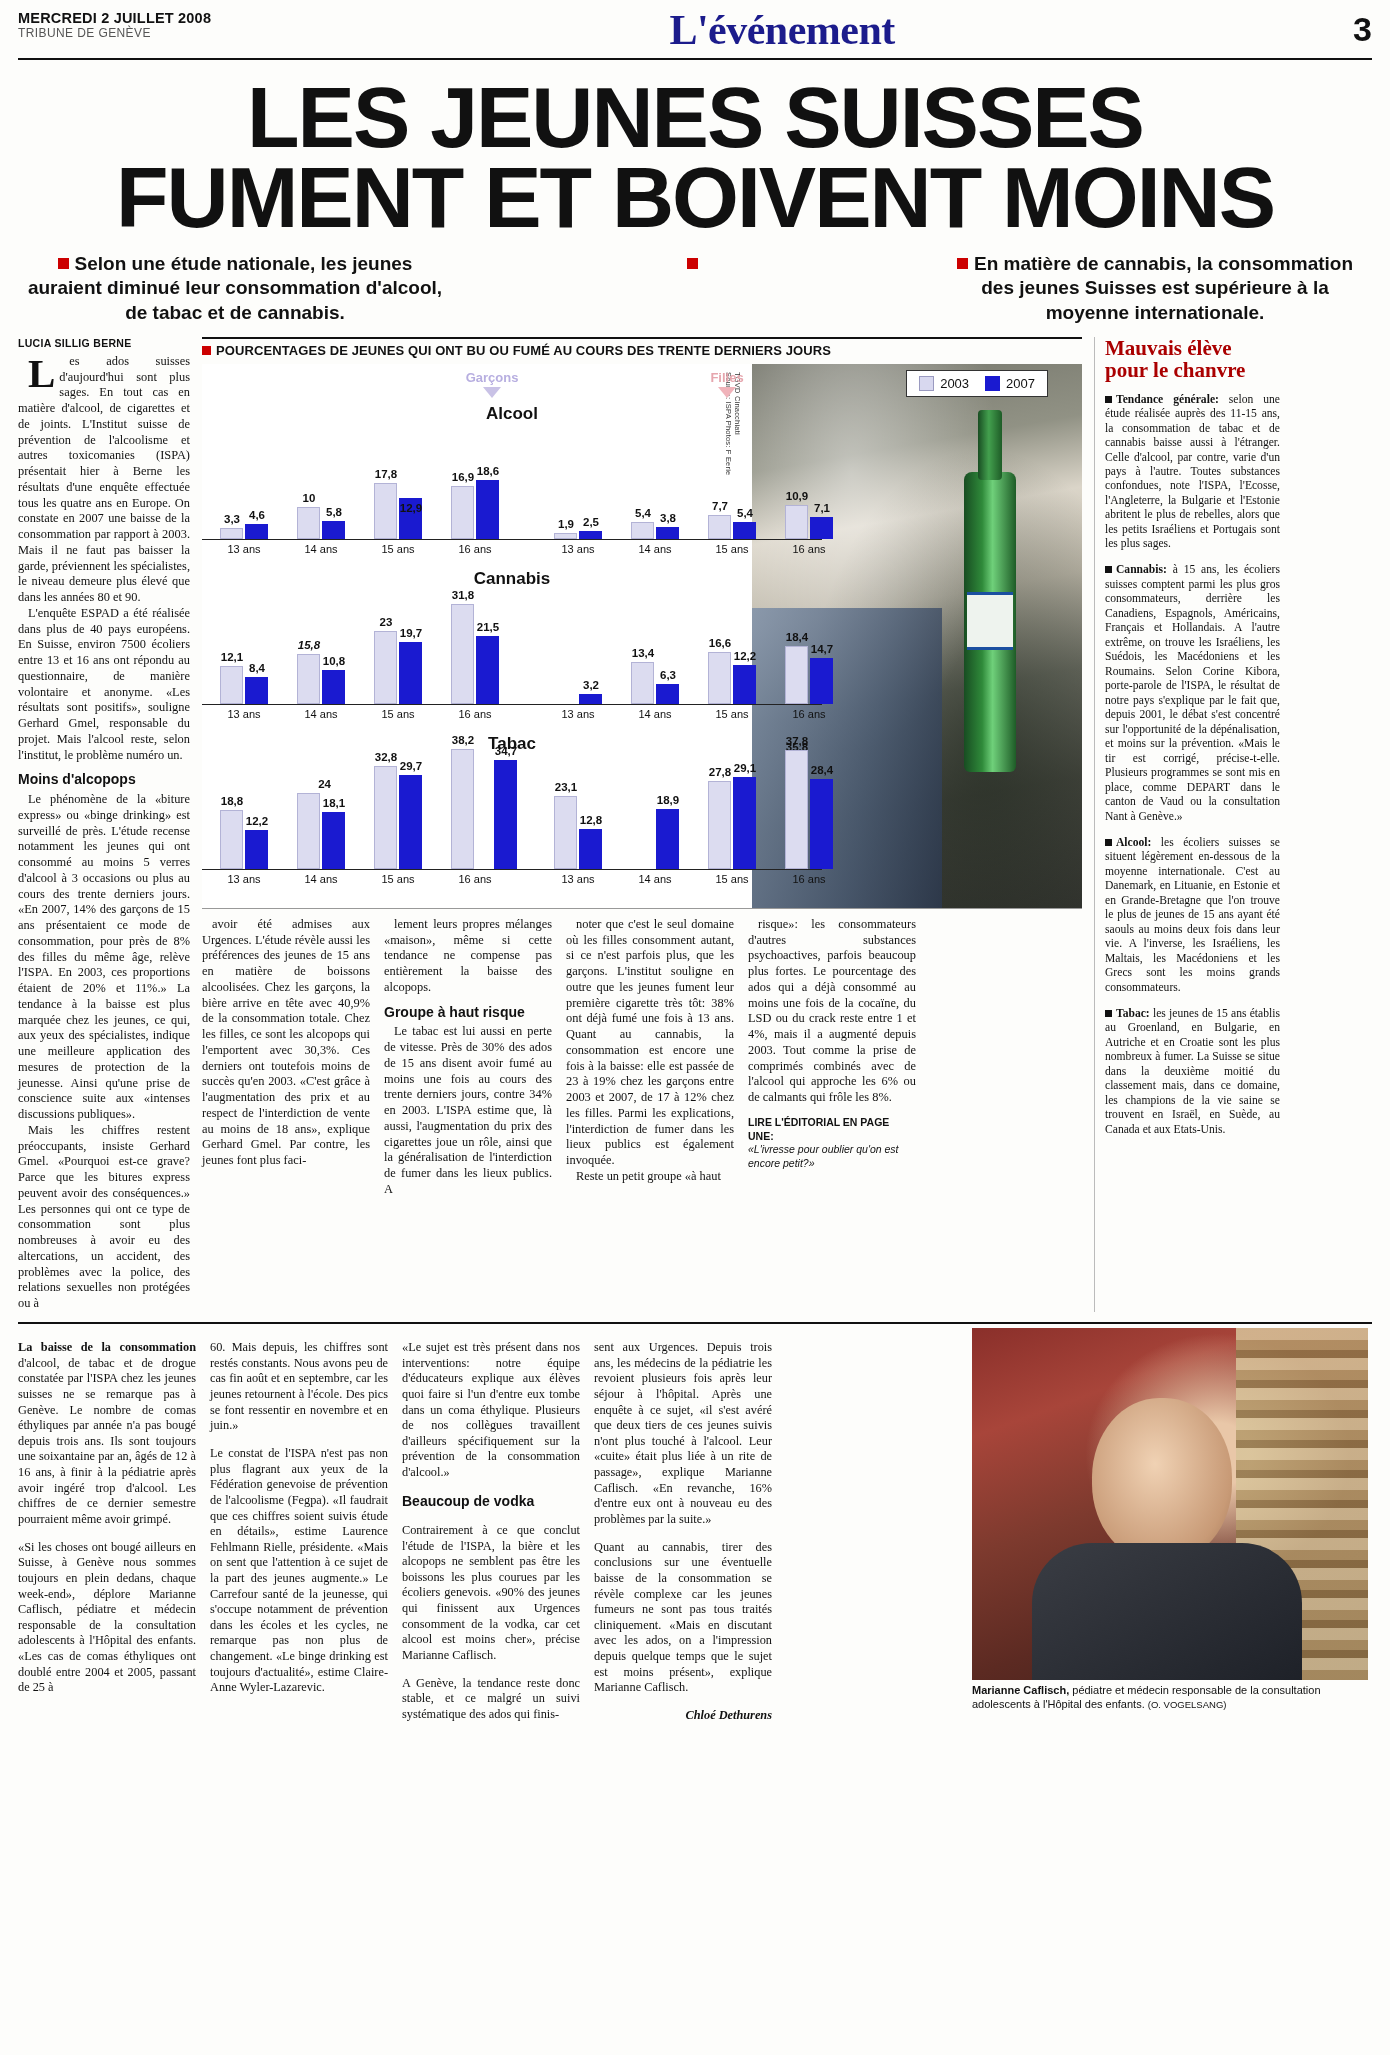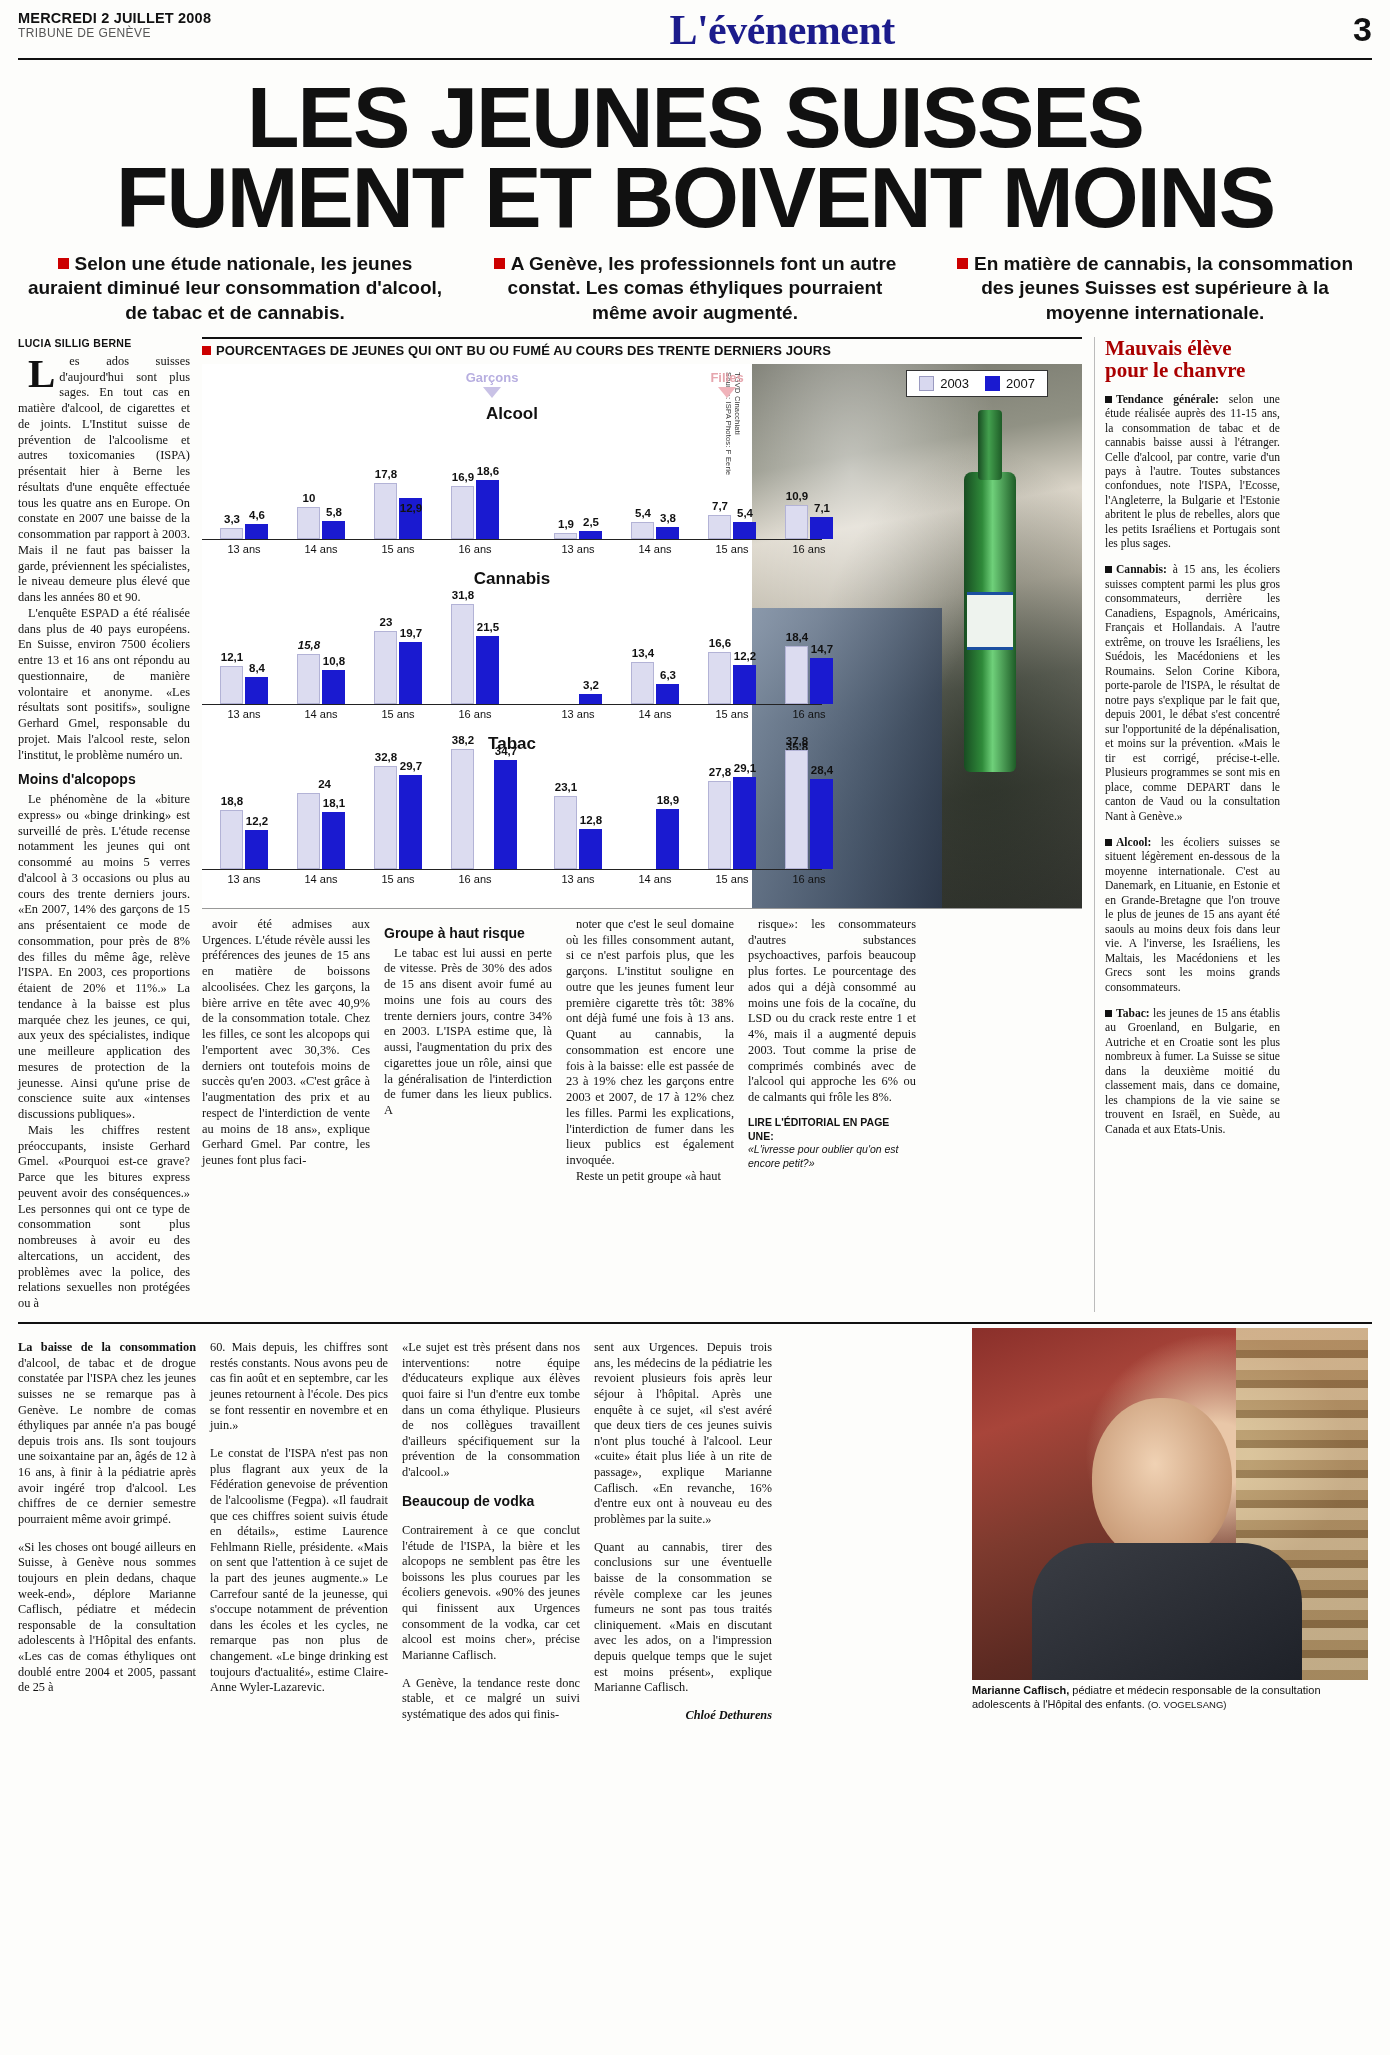--- a/index.html
+++ b/index.html
@@ -221,21 +221,21 @@
   </div>
   <div class="rule"></div>
 
   <div class="headline">
     <span class="l1">LES JEUNES SUISSES</span>
     <span class="l2">FUMENT ET BOIVENT MOINS</span>
   </div>
 
   <div class="chapeaux">
     <div class="chapeau"><span class="sq"></span><span>Selon une étude nationale, les jeunes auraient diminué leur consommation d'alcool, de tabac et de cannabis.</span></div>
-    <div class="chapeau"><span class="sq"></span><span>A Genève, les professionnels font un autre constat. Les comas éthyliques pourraient même avoir augmenté.</span></div>
+    <div class="chapeau"><span class="sq"></span></div>
     <div class="chapeau"><span class="sq"></span><span>En matière de cannabis, la consommation des jeunes Suisses est supérieure à la moyenne internationale.</span></div>
   </div>
 
   <div class="body-wrap">
 
     <div class="col-left">
       <div class="byline">LUCIA SILLIG BERNE</div>
       <div class="txt">
         <p class="dropcap">Les ados suisses d'aujourd'hui sont plus sages. En tout cas en matière d'alcool, de cigarettes et de joints. L'Institut suisse de prévention de l'alcoolisme et autres toxicomanies (ISPA) présentait hier à Berne les résultats d'une enquête effectuée tous les quatre ans en Europe. On constate en 2007 une baisse de la consommation par rapport à 2003. Mais il ne faut pas baisser la garde, préviennent les spécialistes, le niveau demeure plus élevé que dans les années 80 et 90.</p>
         <p>L'enquête ESPAD a été réalisée dans plus de 40 pays européens. En Suisse, environ 7500 écoliers entre 13 et 16 ans ont répondu au questionnaire, de manière volontaire et anonyme. «Les résultats sont positifs», souligne Gerhard Gmel, responsable du projet. Mais l'alcool reste, selon l'institut, le problème numéro un.</p>
@@ -511,20 +511,21 @@
               </div>
             </div>
         </div>
       </div>
 
       <div class="mid-cols">
         <div class="c txt">
           <p>avoir été admises aux Urgences. L'étude révèle aussi les préférences des jeunes de 15 ans en matière de boissons alcoolisées. Chez les garçons, la bière arrive en tête avec 40,9% de la consommation totale. Chez les filles, ce sont les alcopops qui l'emportent avec 30,3%. Ces derniers ont toutefois moins de succès qu'en 2003. «C'est grâce à l'augmentation des prix et au respect de l'interdiction de vente au moins de 18 ans», explique Gerhard Gmel. Par contre, les jeunes font plus faci-</p>
         </div>
         <div class="c txt">
+          <p>lement leurs propres mélanges «maison», même si cette tendance ne compense pas entièrement la baisse des alcopops.</p>
           <div class="subhead">Groupe à haut risque</div>
           <p>Le tabac est lui aussi en perte de vitesse. Près de 30% des ados de 15 ans disent avoir fumé au moins une fois au cours des trente derniers jours, contre 34% en 2003. L'ISPA estime que, là aussi, l'augmentation du prix des cigarettes joue un rôle, ainsi que la généralisation de l'interdiction de fumer dans les lieux publics. A</p>
         </div>
         <div class="c txt">
           <p>noter que c'est le seul domaine où les filles consomment autant, si ce n'est parfois plus, que les garçons. L'institut souligne en outre que les jeunes fument leur première cigarette très tôt: 38% ont déjà fumé une fois à 13 ans. Quant au cannabis, la consommation est encore une fois à la baisse: elle est passée de 23 à 19% chez les garçons entre 2003 et 2007, de 17 à 12% chez les filles. Parmi les explications, l'interdiction de fumer dans les lieux publics est également invoquée.</p>
           <p>Reste un petit groupe «à haut</p>
         </div>
         <div class="c txt">
           <p>risque»: les consommateurs d'autres substances psychoactives, parfois beaucoup plus fortes. Le pourcentage des ados qui a déjà consommé au moins une fois de la cocaïne, du LSD ou du crack reste entre 1 et 4%, mais il a augmenté depuis 2003. Tout comme la prise de comprimés combinés avec de l'alcool qui approche les 6% ou de calmants qui frôle les 8%.</p>
           <div class="rail-foot" style="text-align:left; margin-top:10px;">

